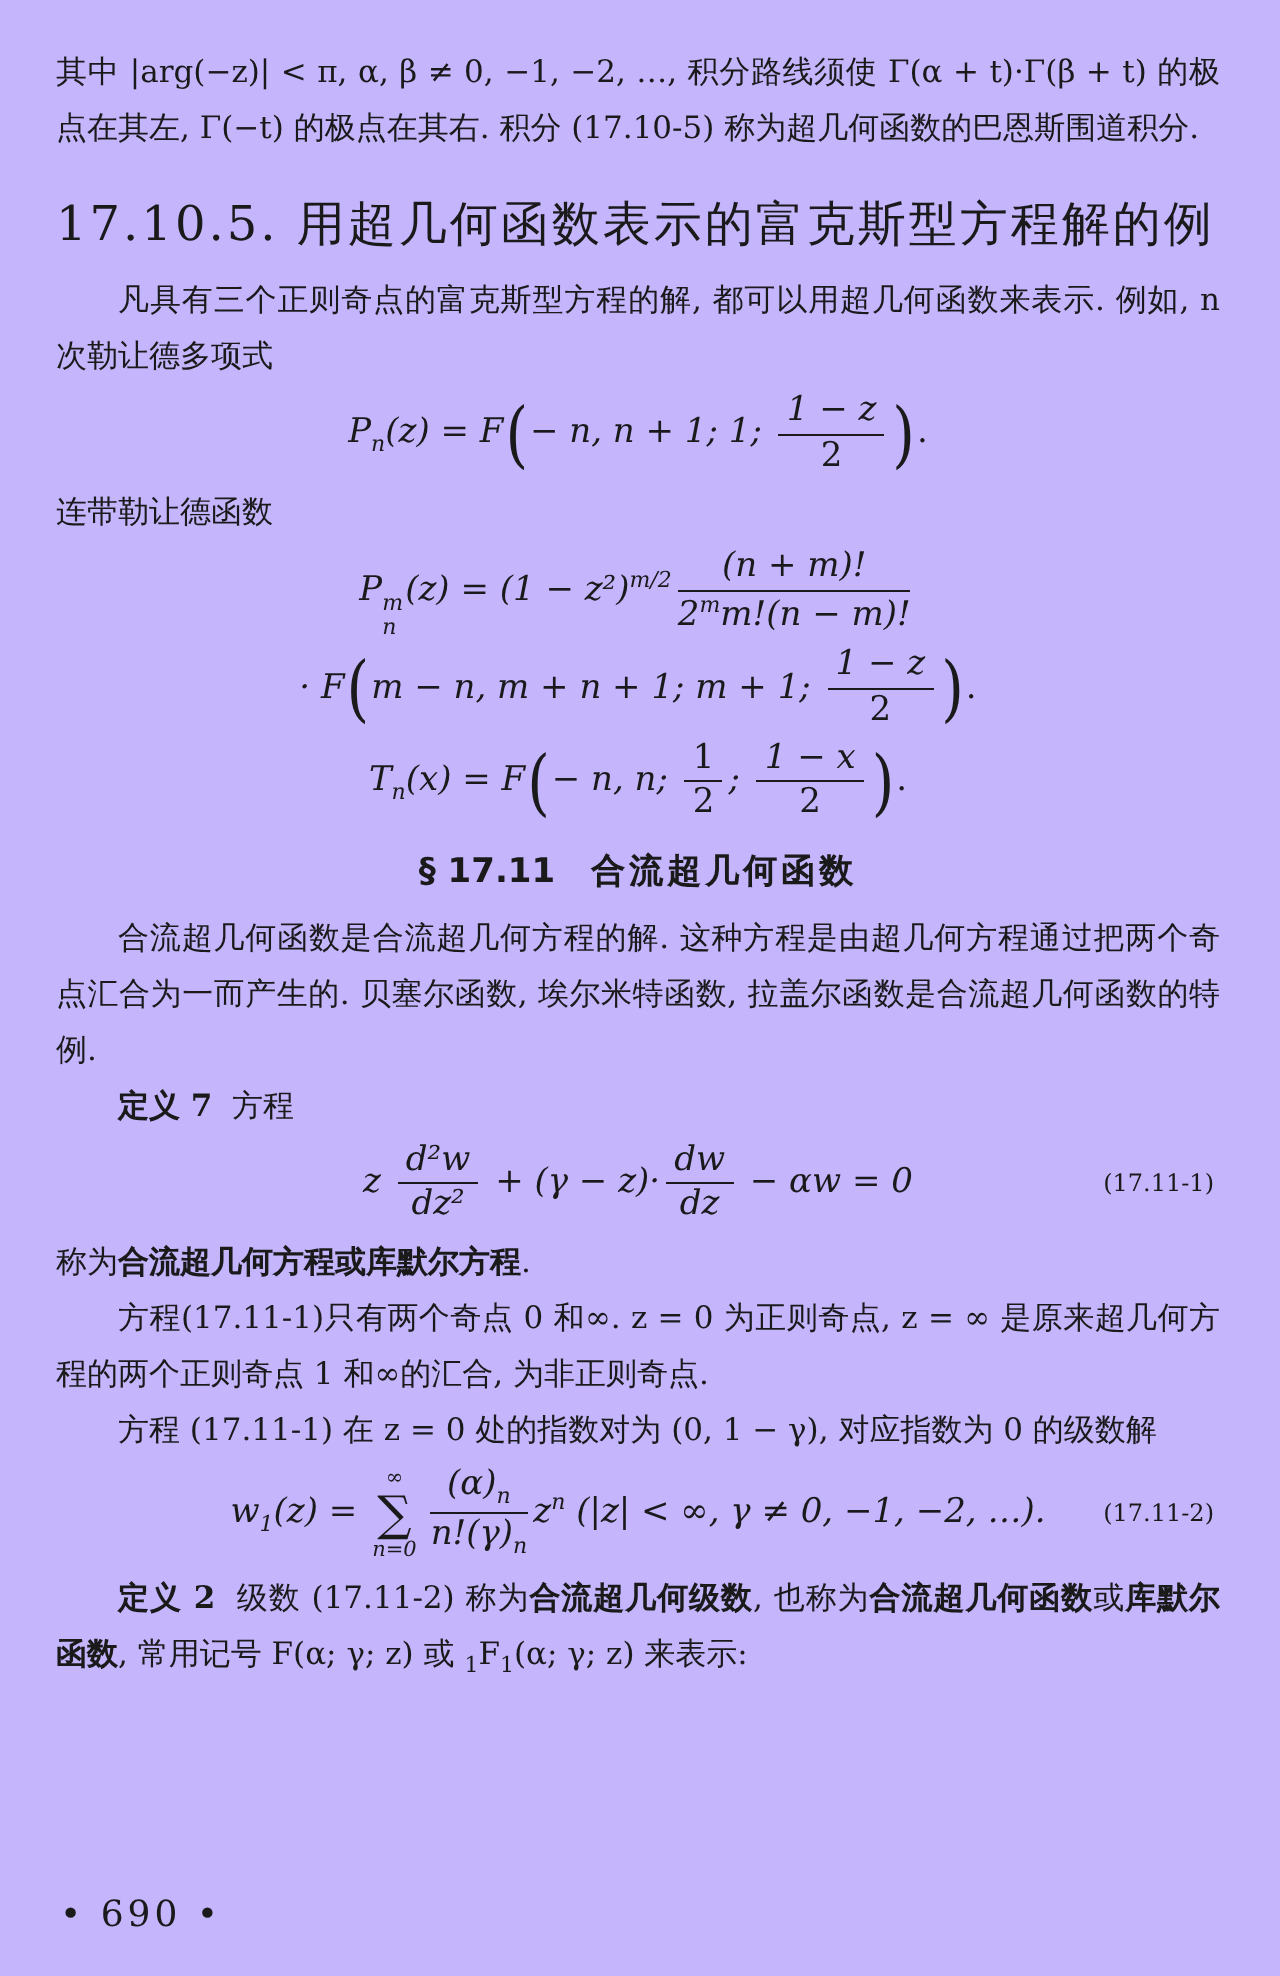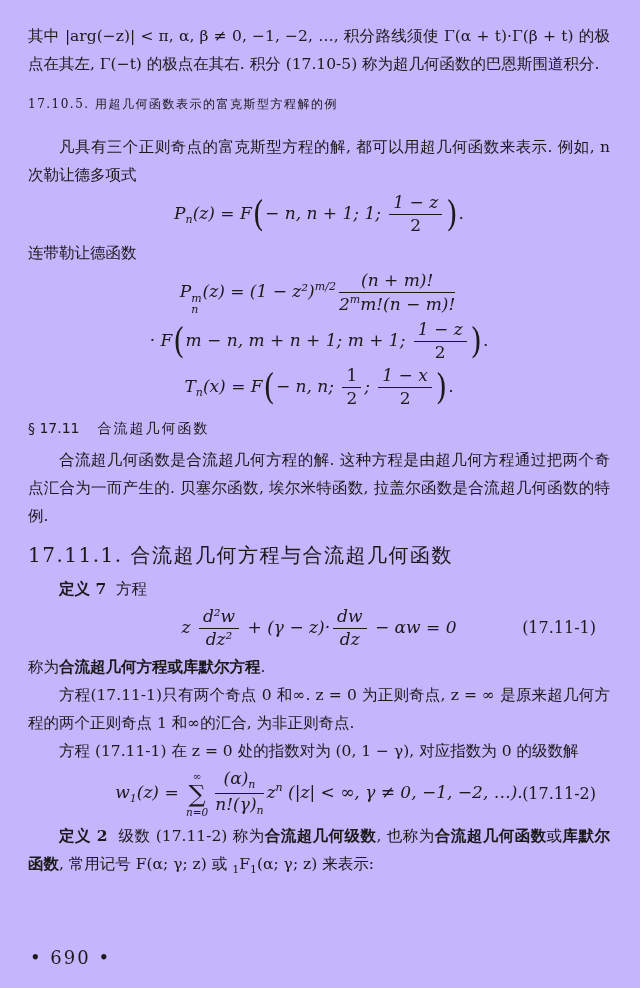--- a/index.html
+++ b/index.html
@@ -16,55 +16,55 @@
   }
   .body-text {
     font-size:15.5px;
     line-height:28px;
     margin:0;
     text-align:justify;
   }
   .indent { text-indent:2em; }
   .b { font-weight:bold; }
   .subsection-heading {
-    font-size:12px;
+    font-size:24px;
     font-weight:normal;
     letter-spacing:1.5px;
-    margin:18px 0 20px 0;
+    margin:18px 0 8px 0;
   }
   .subsection-heading-2 {
     font-size:20px;
     font-weight:normal;
     letter-spacing:1.5px;
     margin:12px 0 6px 0;
   }
   .section-heading {
-    text-align:left;
+    text-align:center;
     font-family:"DejaVu Sans","Liberation Sans",sans-serif;
-    font-size:14px;
-    font-weight:normal;
+    font-size:17px;
+    font-weight:bold;
     letter-spacing:2px;
     margin:12px 0 8px 0;
   }
   .section-heading .secnum { margin-right:18px; letter-spacing:0; }
   .label-line { margin-top:4px; }
   .eq {
     position:relative;
     text-align:center;
     font-size:17px;
     line-height:1.25;
     margin:4px 0;
     font-style:italic;
   }
   .eq .up, .eq .tag { font-style:normal; }
   .tag {
     position:absolute;
-    right:14px; top:50%;
+    right:3px; top:50%;
     transform:translateY(-50%);
-    font-size:16px;
+    font-size:12px;
   }
   .frac {
     display:inline-block;
     vertical-align:middle;
     text-align:center;
     margin:0 3px;
     line-height:1.15;
   }
   .frac .num { display:block; border-bottom:1.4px solid #1a1a1a; padding:0 4px 1px 4px; }
   .frac .den { display:block; padding-top:1px; }
@@ -128,21 +128,20 @@
 
   <div class="eq"><span><span>· F</span><span class="bigp">(</span><span>m − n, m + n + 1; m + 1; </span><span class="frac"><span class="num">1 − z</span><span class="den up">2</span></span><span class="bigp">)</span><span class="up">.</span></span></div>
 
 
   <div class="eq"><span><span>T</span><sub>n</sub><span>(x) = F</span><span class="bigp">(</span><span>− n, n; </span><span class="frac"><span class="num up">1</span><span class="den up">2</span></span><span>; </span><span class="frac"><span class="num">1 − x</span><span class="den up">2</span></span><span class="bigp">)</span><span class="up">.</span></span></div>
 
   <h1 class="section-heading"><span class="secnum">§ 17.11</span><span>合流超几何函数</span></h1>
 
   <p class="body-text indent"><span>合流超几何函数是合流超几何方程的解. 这种方程是由超几何方程通过把两个奇点汇合为一而产生的. 贝塞尔函数, 埃尔米特函数, 拉盖尔函数是合流超几何函数的特例.</span></p>
 
-  <h2 class="subsection-heading-2"><span>17.11.1. 合流超几何方程与合流超几何函数</span></h2>
 
   <p class="body-text indent"><span class="b">定义 7</span>&nbsp;&nbsp;<span>方程</span></p>
 
   <div class="eq"><span><span>z </span><span class="frac"><span class="num">d²w</span><span class="den">dz²</span></span><span> + (γ − z)·</span><span class="frac"><span class="num">dw</span><span class="den">dz</span></span><span> − αw = 0</span></span><span class="tag">(17.11-1)</span></div>
 
   <p class="body-text"><span>称为</span><span class="b">合流超几何方程或库默尔方程</span><span>.</span></p>
 
   <p class="body-text indent"><span>方程(17.11-1)只有两个奇点 0 和∞. z = 0 为正则奇点, z = ∞ 是原来超几何方程的两个正则奇点 1 和∞的汇合, 为非正则奇点.</span></p>
 
   <p class="body-text indent"><span>方程 (17.11-1) 在 z = 0 处的指数对为 (0, 1 − γ), 对应指数为 0 的级数解</span></p>

